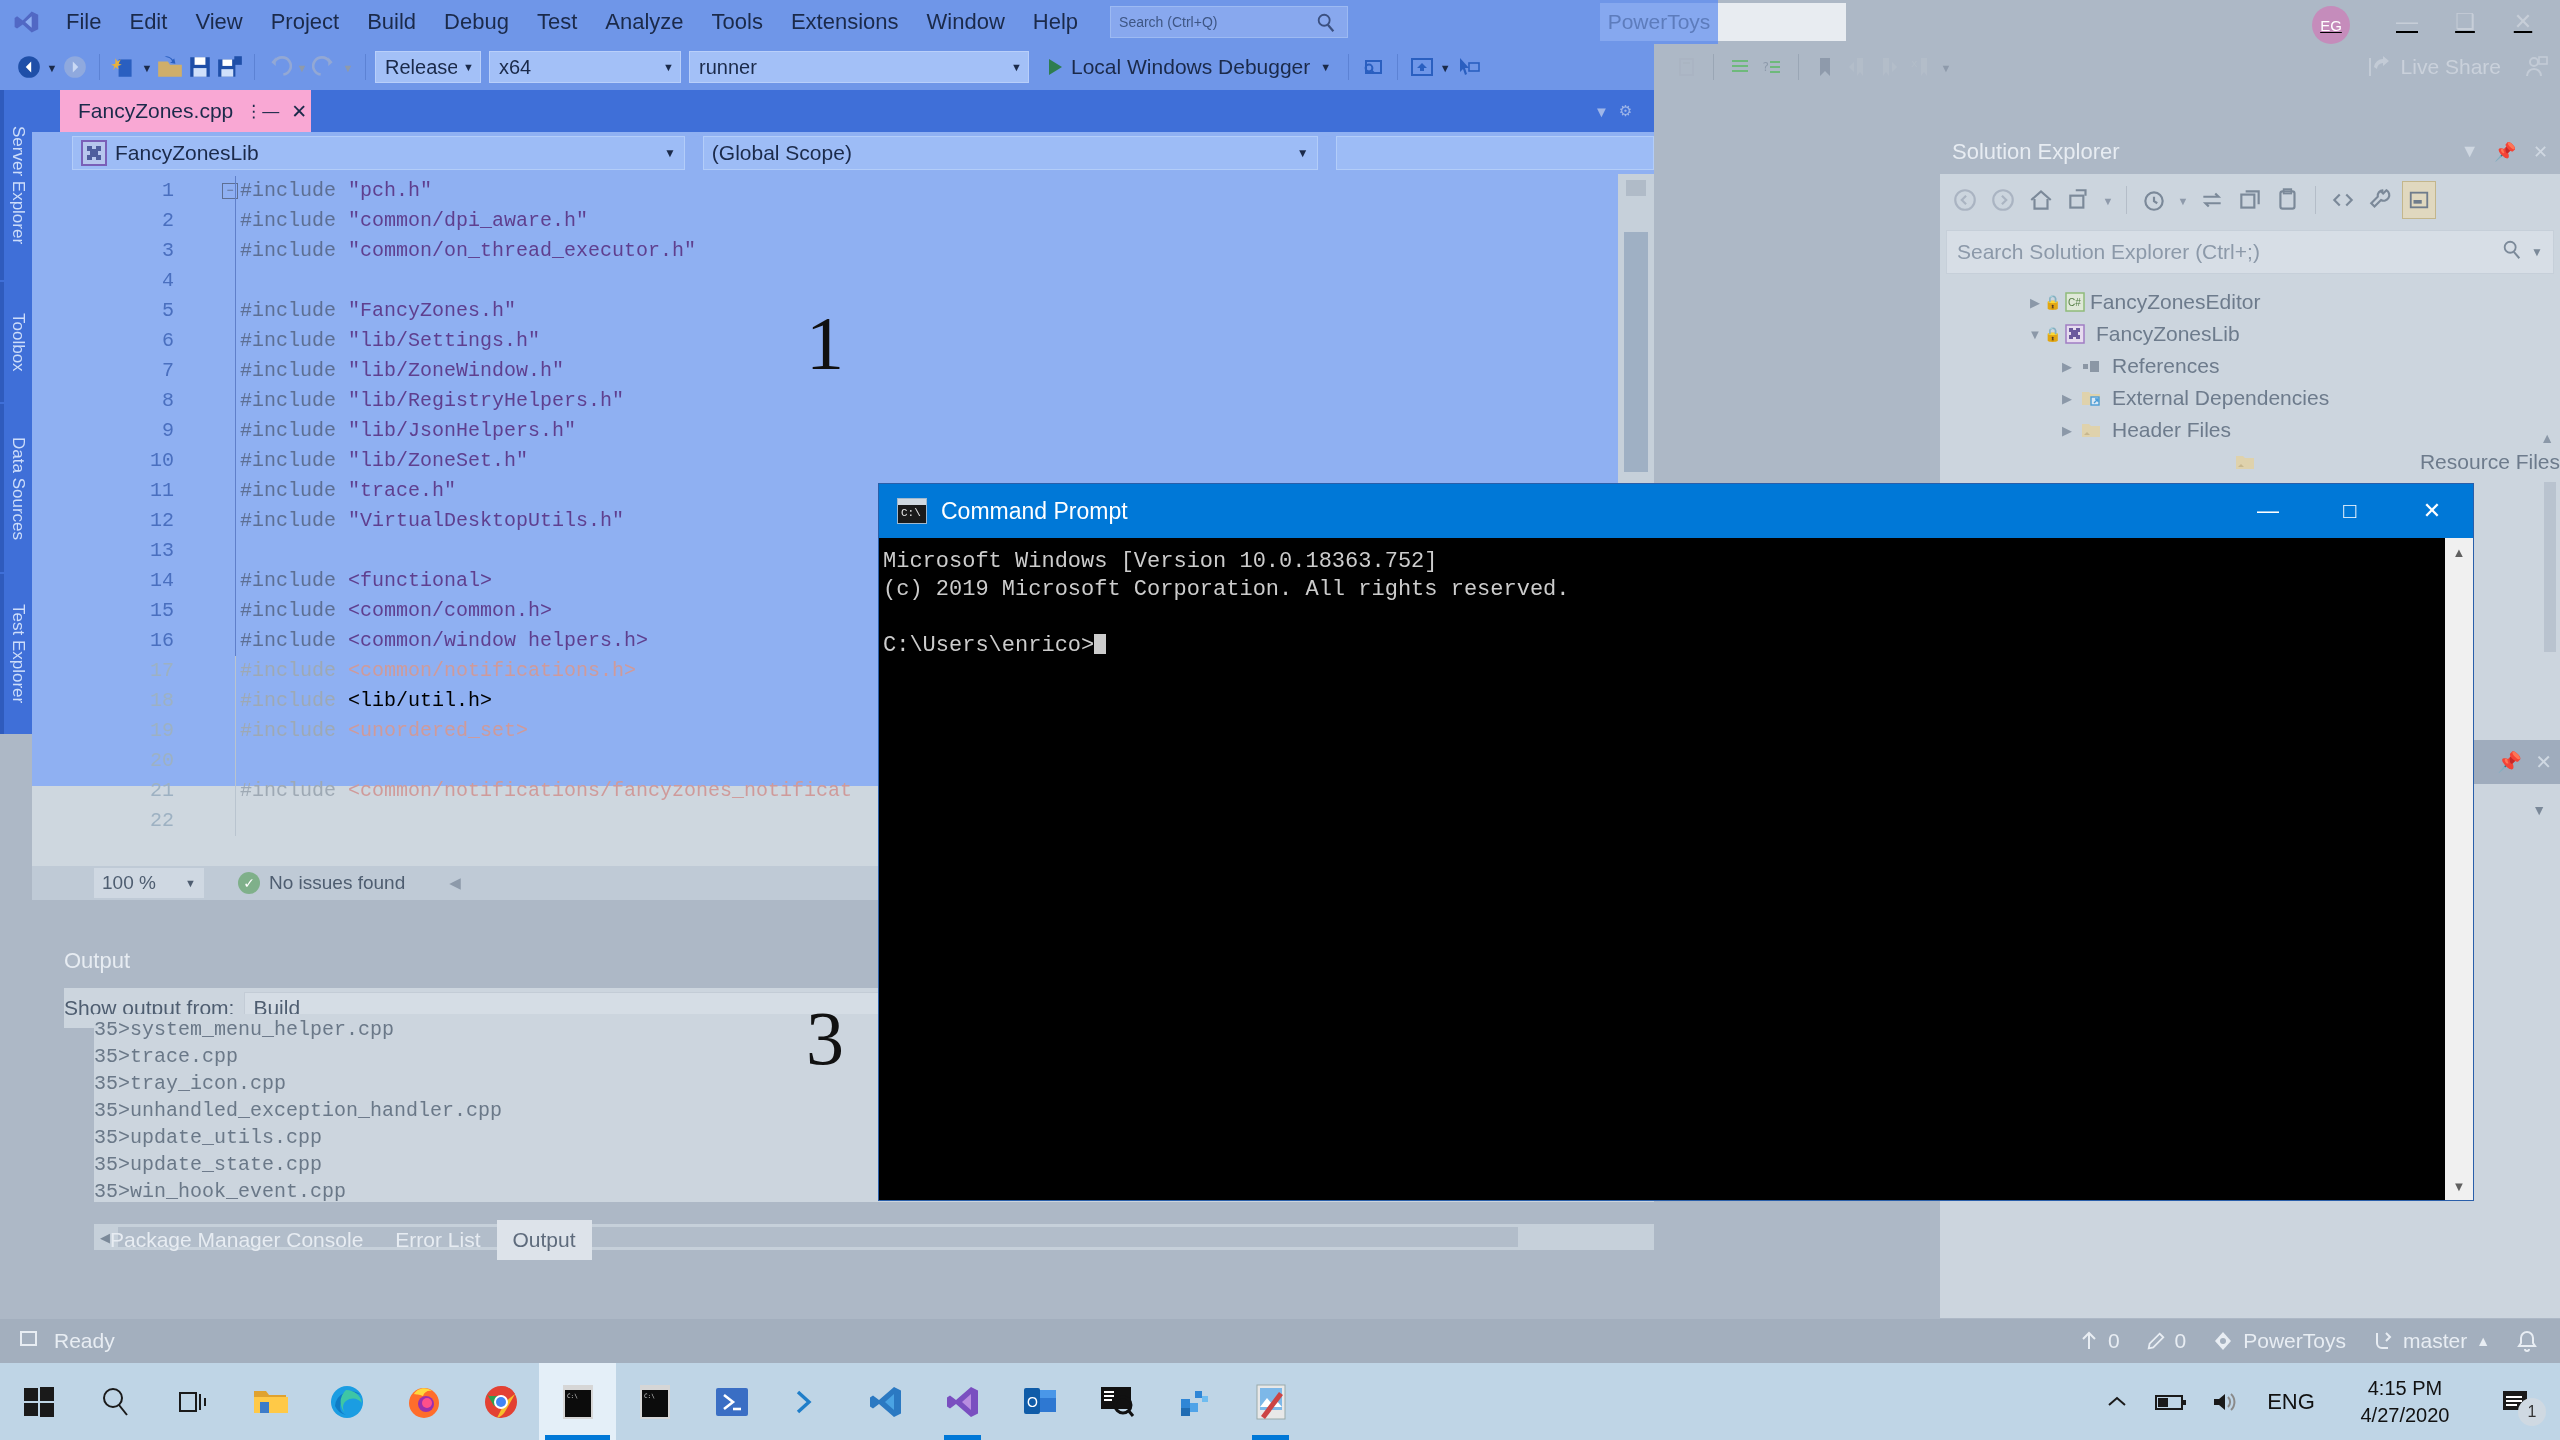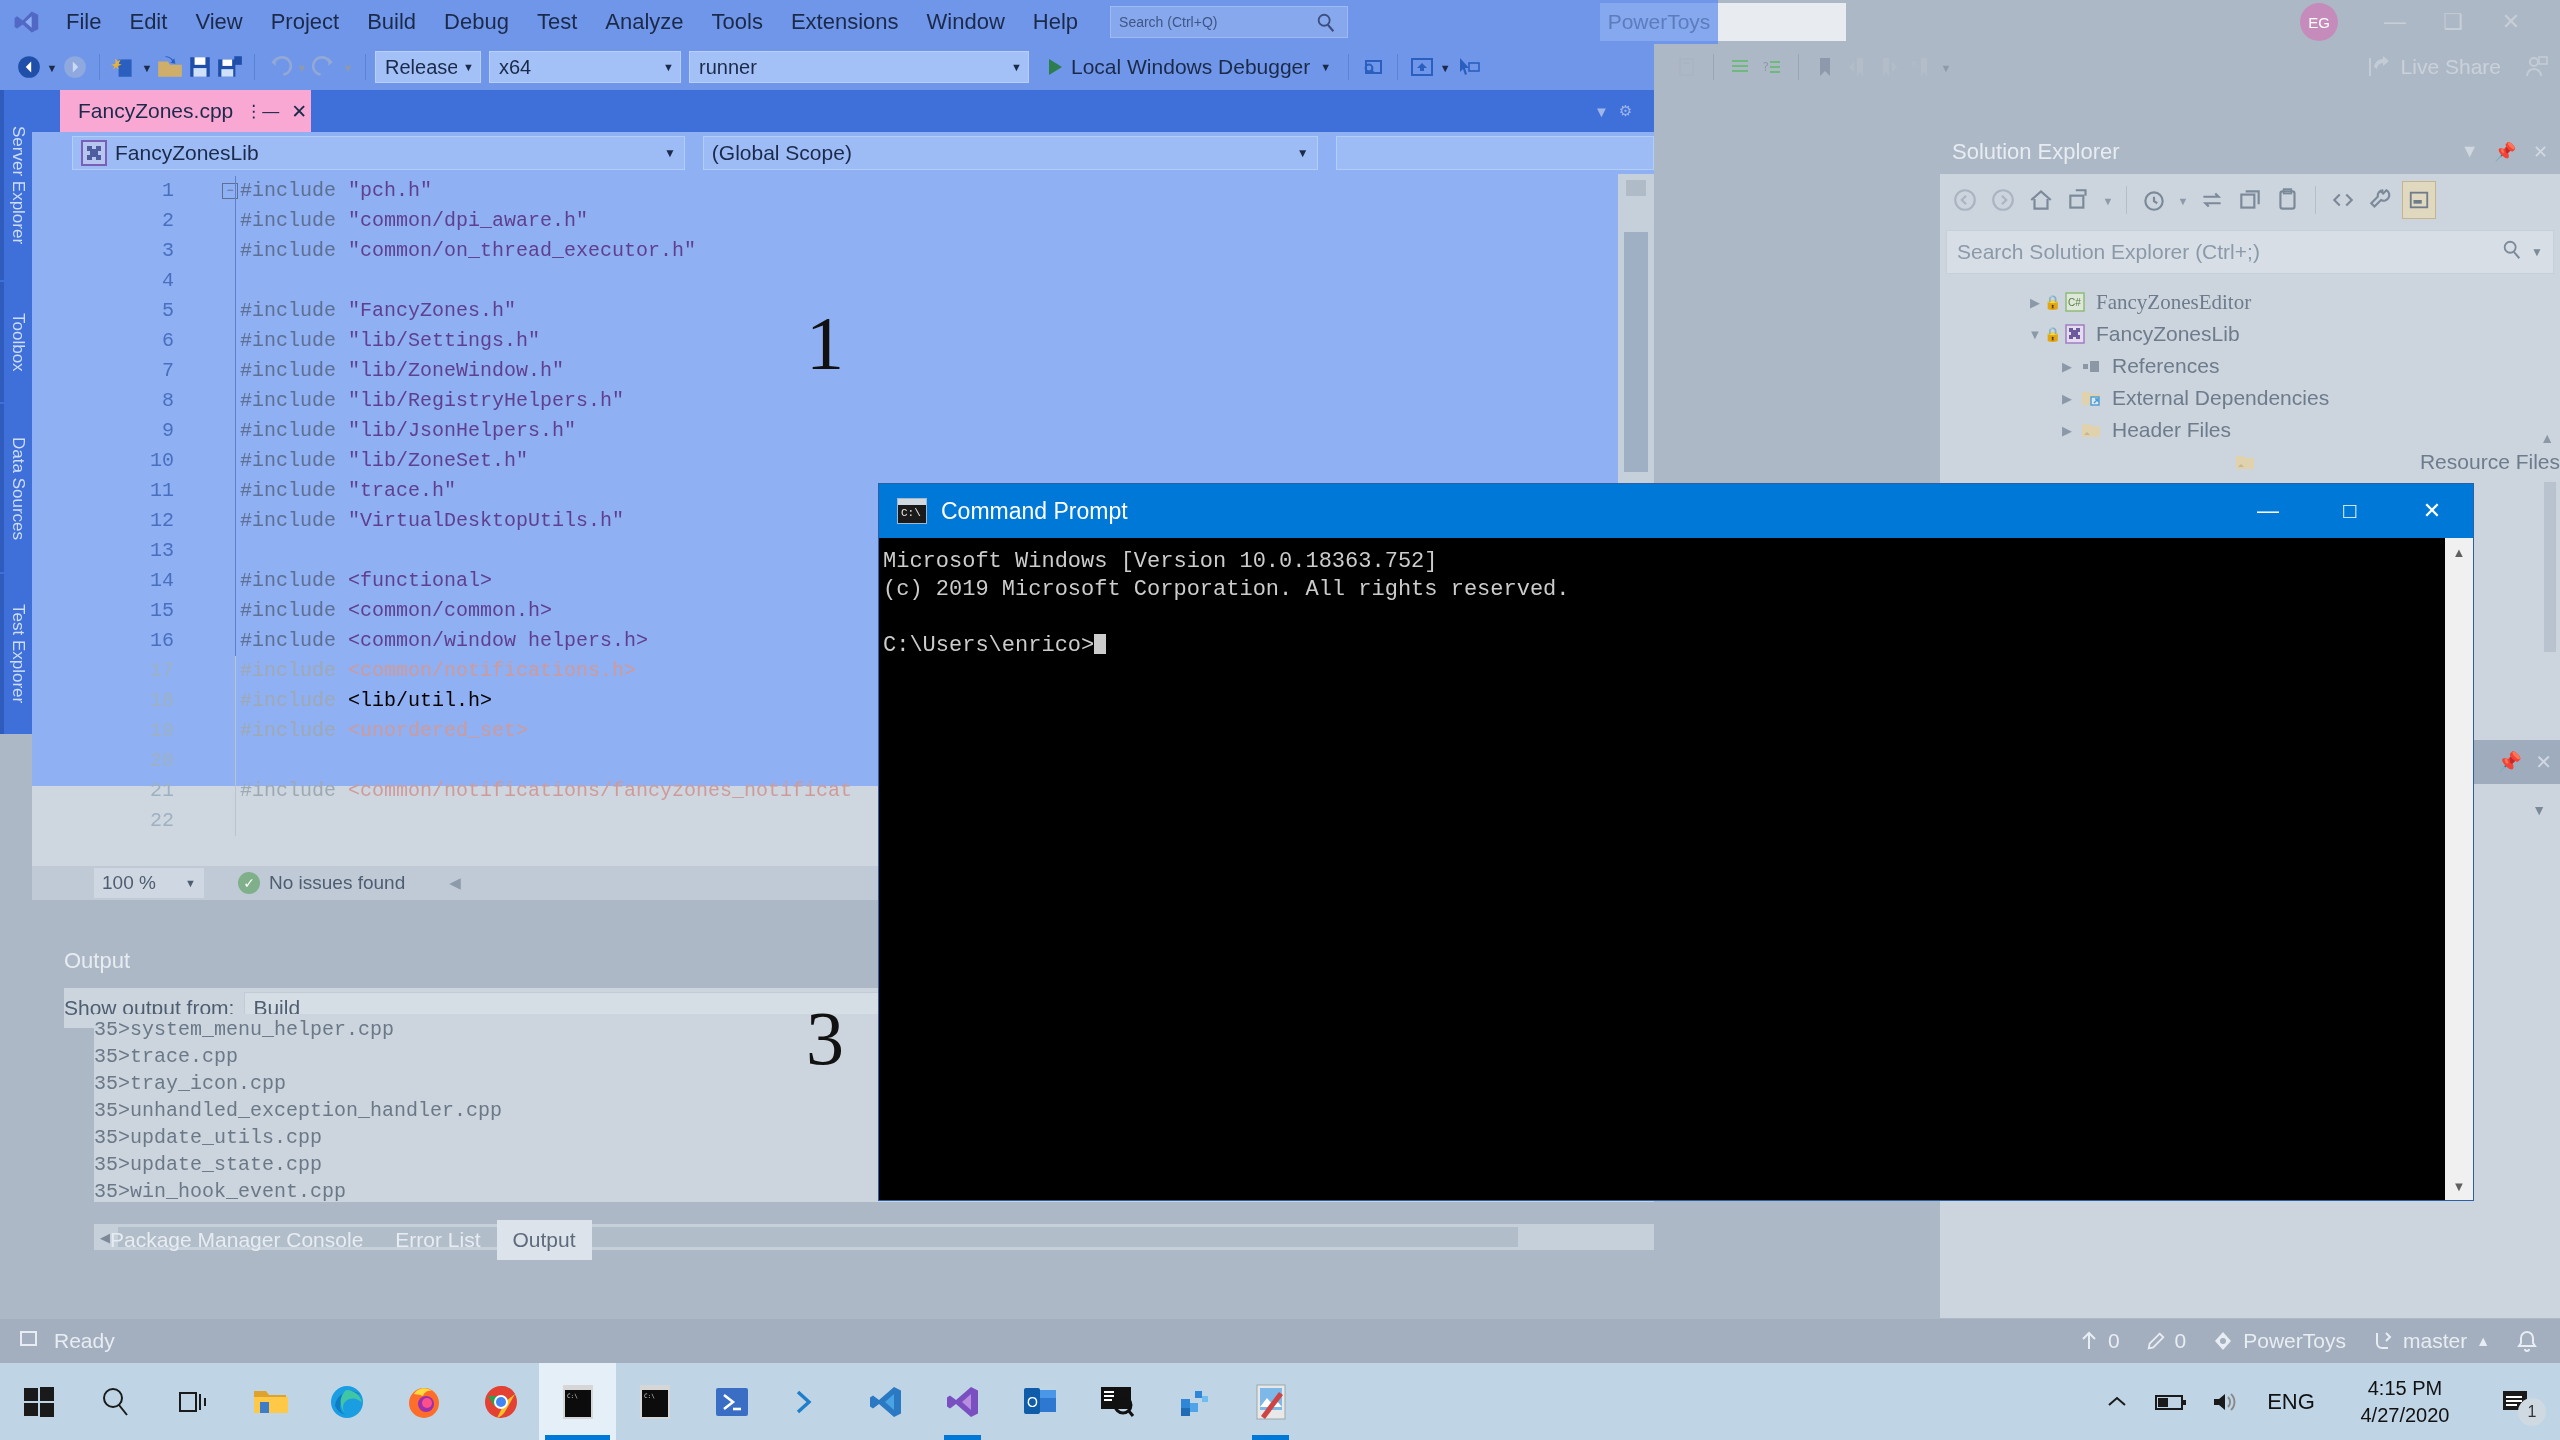--- a/index.html
+++ b/index.html
@@ -43,21 +43,21 @@
     position:absolute; left:1600px; top:3px; width:118px; height:38px;
     background:#86a8ef; display:flex; align-items:center; justify-content:center;
     font-size:21px; color:#5d7cbc;
   }
   .title-ghost2{
     position:absolute; left:1718px; top:3px; width:128px; height:38px;
     background:#e8ecf1; display:flex; align-items:center;
     font-size:21px; color:#c1c8d2; padding-left:2px;
   }
   .wincontrols{
-    position:absolute; right:20px; top:0; height:44px; display:flex; align-items:center;
+    position:absolute; right:8px; top:0; height:44px; display:flex; align-items:flex-end;text-decoration:underline;
   }
   .wincontrols .ctl{ width:58px; height:44px; display:flex; align-items:center; justify-content:center;
     color:#c7ced8; font-size:22px; }
   .avatar{
     width:38px; height:38px; border-radius:50%; background:#c58cbb; color:#fff;
     font-size:15px; display:flex; align-items:center; justify-content:center;
     margin-right:28px;
   }
 
   
@@ -753,21 +753,21 @@
     <div class="se-tree" id="se-tree">
         <div class="se-row" style="padding-left: 86px;">
           <span class="se-arrow">▶</span>
           <span style="width: 16px; color: rgb(90, 159, 212); font-size: 14px; text-align: center;">🔒</span>
           <span style="width: 30px; display: flex; align-items: center; justify-content: center;">
             <svg width="22" height="22" viewBox="0 0 22 22">
               <rect x="2" y="2" width="18" height="18" fill="#dfe8d8" stroke="#8fbb7a" stroke-width="1.5"></rect>
               <text x="4" y="15" font-size="10" fill="#4f7a3f" font-family="sans-serif">C#</text>
             </svg>
           </span>
-          <span style="margin-left: 6px; font-family: Liberation Serif, serif;">FancyZonesEditor</span>
+          <span style="">FancyZonesEditor</span>
         </div>
         <div class="se-row" style="padding-left: 86px;">
           <span class="se-arrow">▼</span>
           <span style="width: 16px; color: rgb(90, 159, 212); font-size: 14px; text-align: center;">🔒</span>
           <span style="width: 30px; display: flex; align-items: center; justify-content: center;">
             <svg width="22" height="22" viewBox="0 0 22 22">
               <rect x="2" y="2" width="18" height="18" fill="#e6dcef" stroke="#a07dc4" stroke-width="1.5"></rect>
               <path d="M5 5h4v2h3V5h4v4h-2v3h2v4h-4v-2H9v2H5v-4h2V9H5z" fill="#6b5a9e"></path>
             </svg>
           </span>

